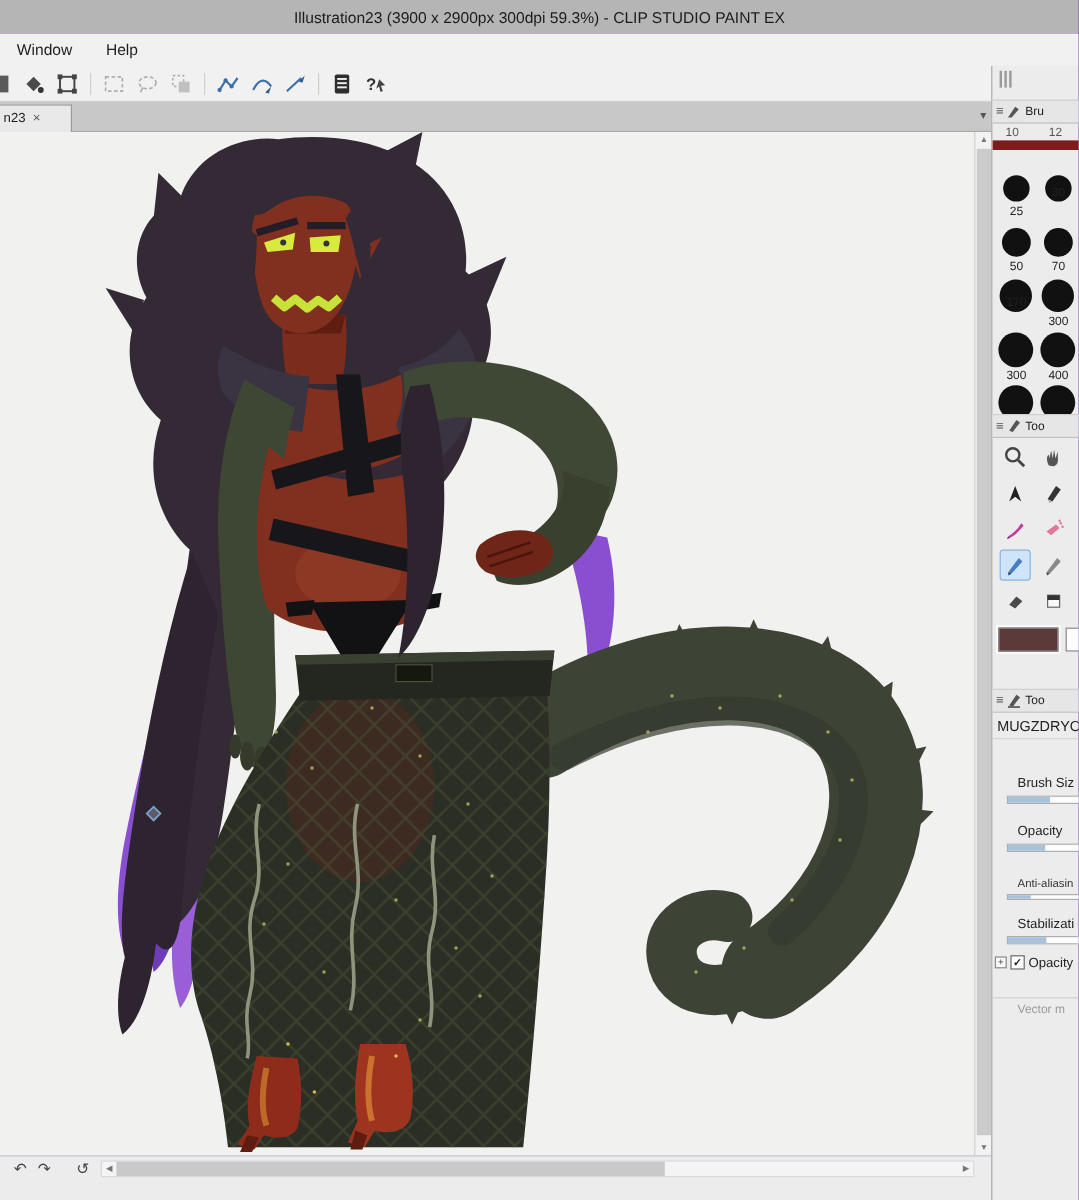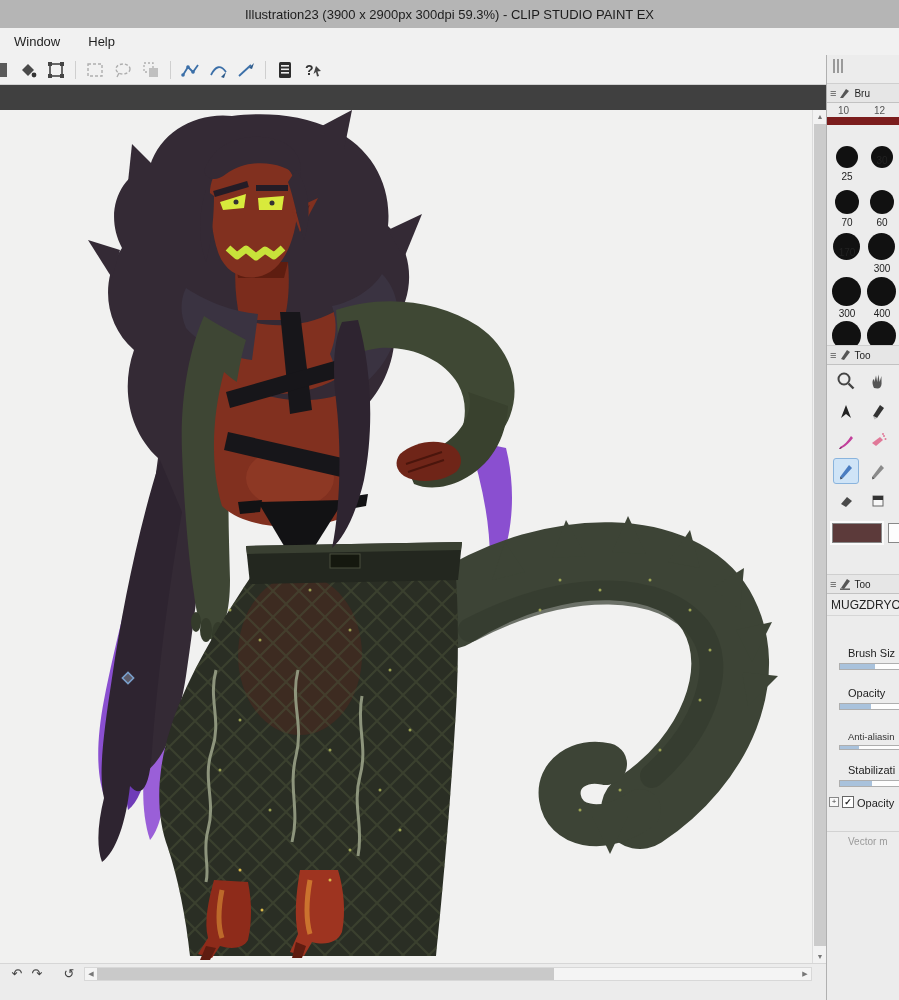--- a/index.html
+++ b/index.html
@@ -1,19 +1,19 @@
 <!DOCTYPE html>
 <html><head>
 <meta charset="utf-8">
 <style>
   * { margin:0; padding:0; box-sizing:border-box; }
   html,body { background:#888; }
   .app {
     position:relative; width:899px; height:1000px; overflow:hidden;
-    background:#404040; font-family:"Liberation Sans", sans-serif;
+    background:#6d28d9; font-family:"Liberation Sans", sans-serif;
     color:#1f1f1f; -webkit-font-smoothing:antialiased;
   }
   
   .titlebar {
     position:absolute; top:0; left:0; width:899px; height:28px;
     background:#b5b5b5; display:flex; align-items:center; justify-content:center;
     font-size:13px; color:#1c1c1c;
   }
   
   .menubar {
@@ -176,20 +176,27 @@
         </svg>
     </div>
     <div class="tbtn">
       <svg width="22" height="20">
           <text x="3" y="15" font-size="14" font-family="Liberation Sans, sans-serif" fill="#333" font-weight="bold">?</text>
           <path d="M14 6 L19 11 L15.5 11.5 L17 16 L15 16.5 L14 12 L11.5 14 Z" fill="#444"></path>
         </svg>
     </div>
   </div>
 
+  <div class="tabbar">
+    <div class="tab">
+      <span>n23</span>
+      <span class="tab-close">×</span>
+    </div>
+    <span class="tab-chevron">▾</span>
+  </div>
 
   <div class="canvas">
     <svg viewBox="0 0 812 853" width="812" height="853">
       <defs>
         <pattern id="net" width="26" height="26" patternUnits="userSpaceOnUse">
           <path d="M0 0 L26 26 M26 0 L0 26" stroke="#4a5138" stroke-width="2" opacity="0.5"></path>
         </pattern>
         <path id="skirtPath" d="M250 468 C214 522 184 574 170 620 C156 664 156 706 168 738 C178 768 186 808 190 846 L436 846 C442 788 450 700 456 600 C459 548 458 496 456 468 Z"></path>
         <clipPath id="skirtClip">
             <use href="#skirtPath"></use>
@@ -371,22 +378,22 @@
     <span class="partial-label" style="left:47px">12</span>
     <div class="accent-bar"></div>
 
     <div class="brush-grid">
       <div class="bcircle" style="left:9px;top:19px;width:22px;height:22px"></div>
       <div class="bcircle" style="left:44px;top:19px;width:22px;height:22px"></div>
       <span class="bsize" style="left:8px;top:44px">25</span>
       <span class="bsize" style="left:43px;top:28px">30</span>
       <div class="bcircle" style="left:8px;top:63px;width:24px;height:24px"></div>
       <div class="bcircle" style="left:43px;top:63px;width:24px;height:24px"></div>
-      <span class="bsize" style="left:8px;top:90px">70</span>
-      <span class="bsize" style="left:43px;top:90px">60</span>
+      <span class="bsize" style="left:8px;top:90px">50</span>
+      <span class="bsize" style="left:43px;top:90px">70</span>
       <div class="bcircle" style="left:6px;top:106px;width:27px;height:27px"></div>
       <div class="bcircle" style="left:41px;top:106px;width:27px;height:27px"></div>
       <span class="bsize" style="left:8px;top:120px">170</span>
       <span class="bsize" style="left:43px;top:136px">300</span>
       <div class="bcircle" style="left:5px;top:150px;width:29px;height:29px"></div>
       <div class="bcircle" style="left:40px;top:150px;width:29px;height:29px"></div>
       <span class="bsize" style="left:8px;top:181px">300</span>
       <span class="bsize" style="left:43px;top:181px">400</span>
       <div class="bcircle" style="left:5px;top:194px;width:29px;height:29px"></div>
       <div class="bcircle" style="left:40px;top:194px;width:29px;height:29px"></div>

